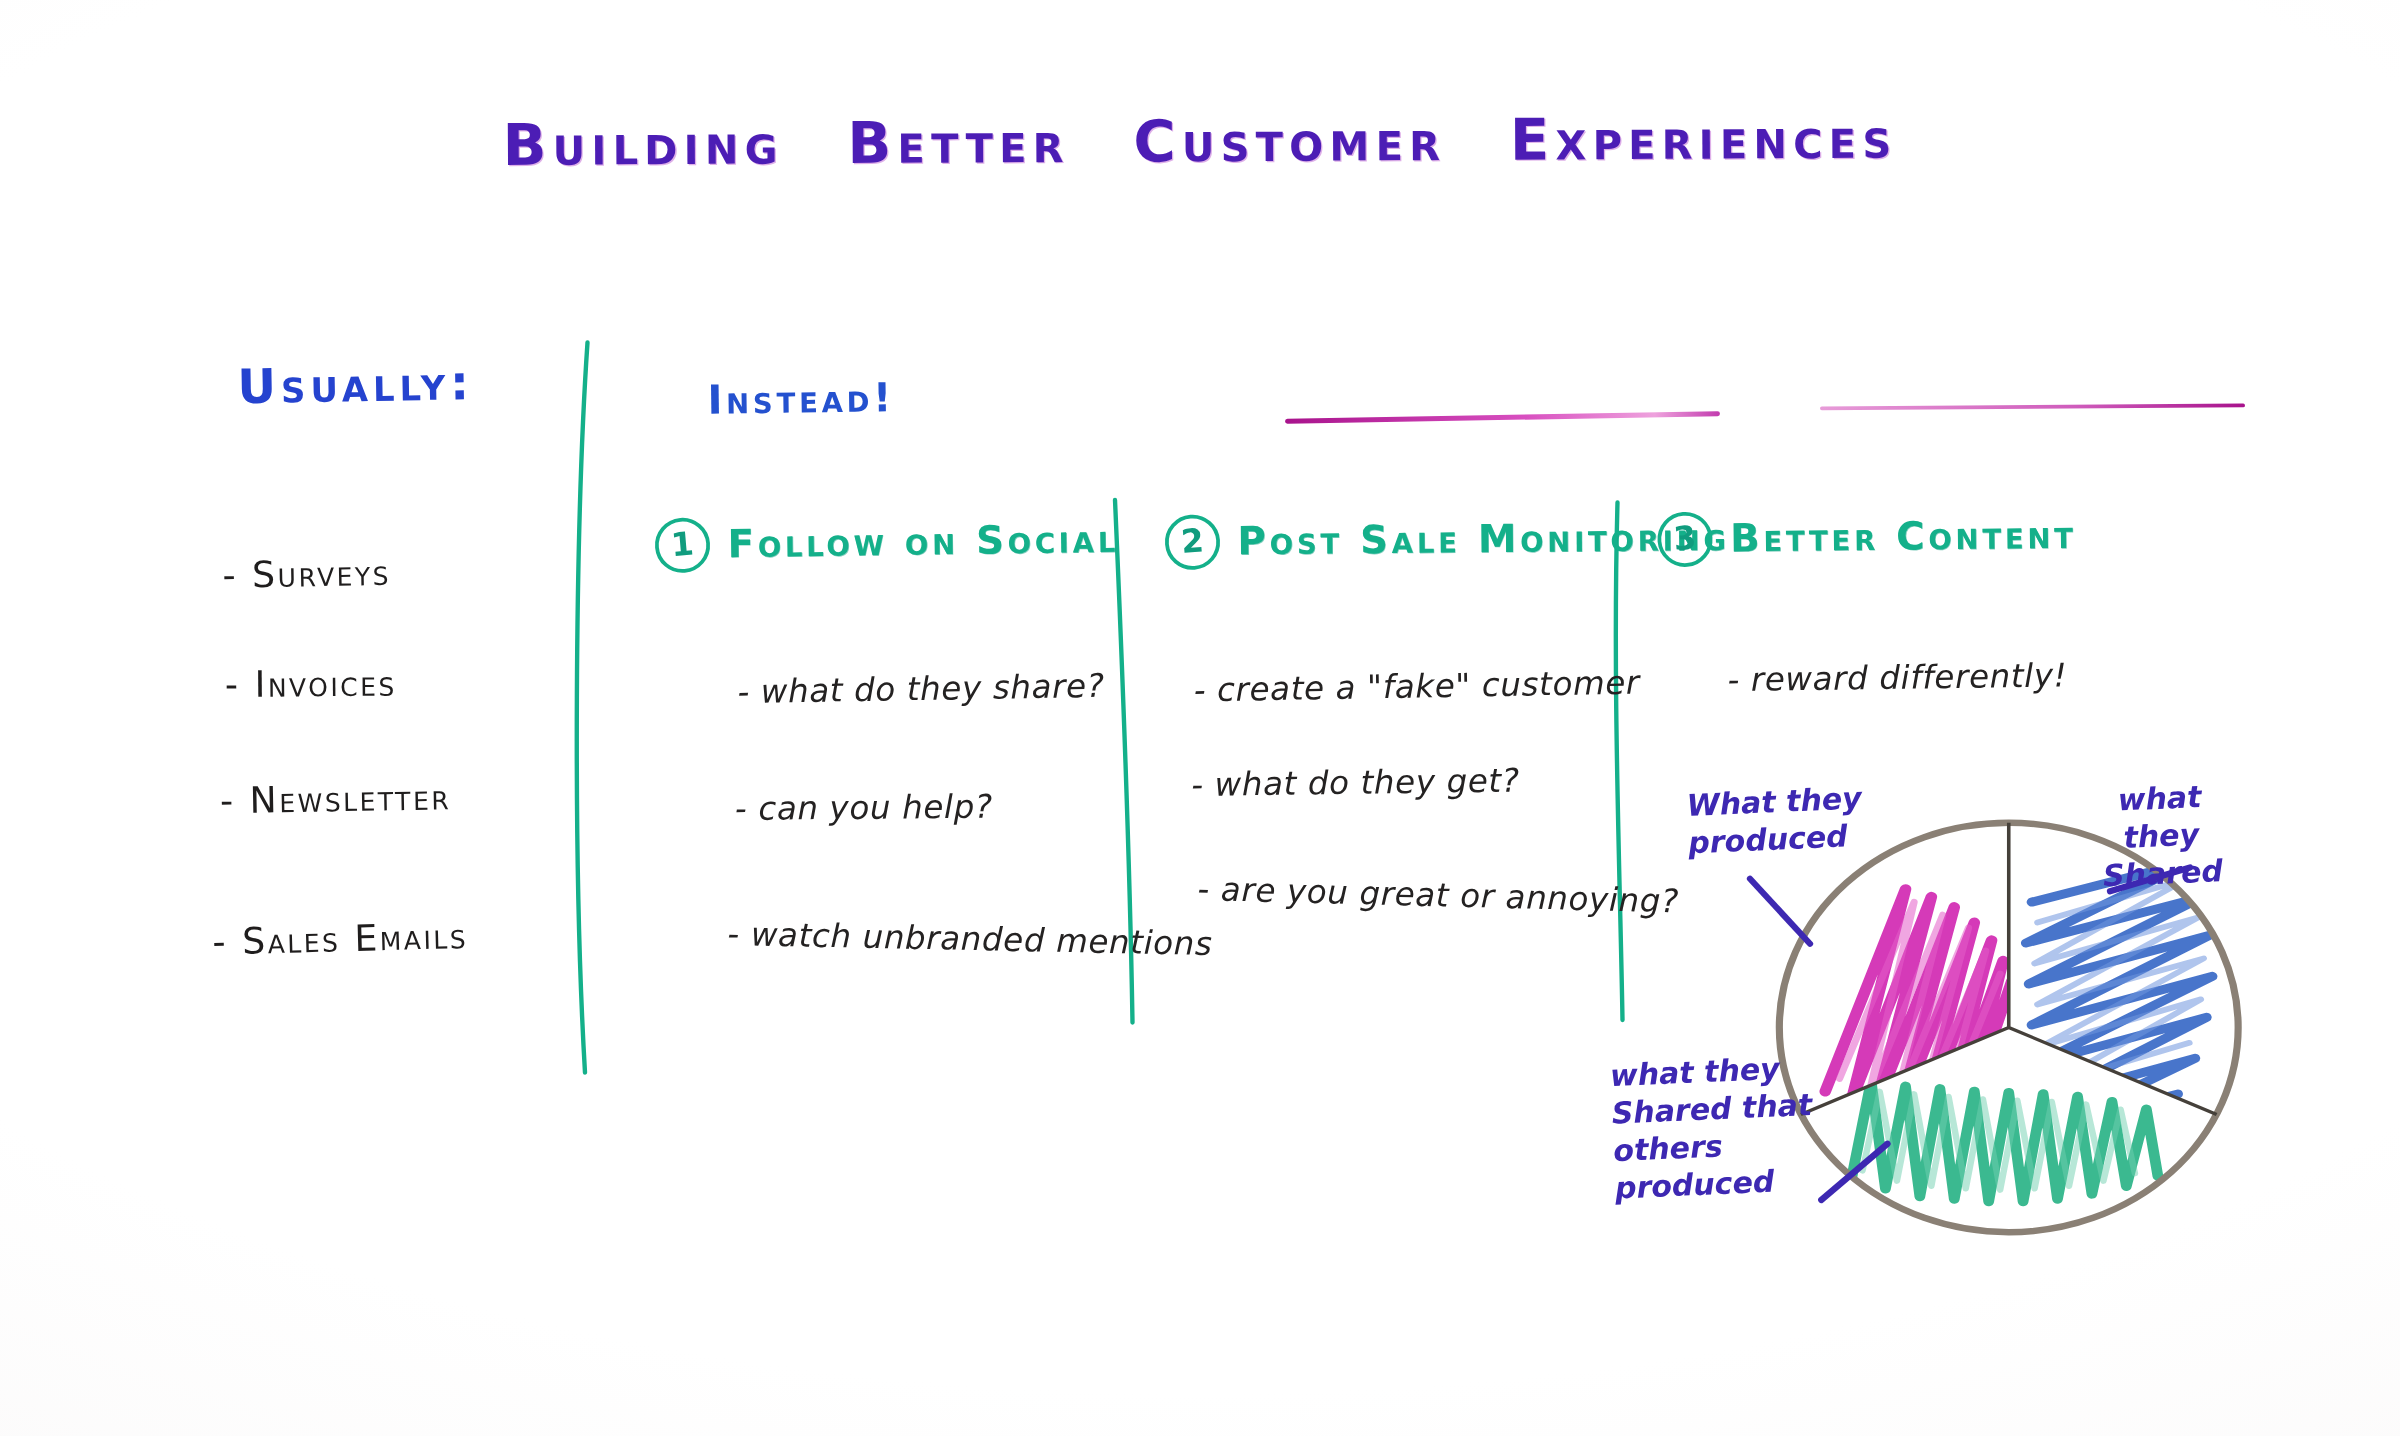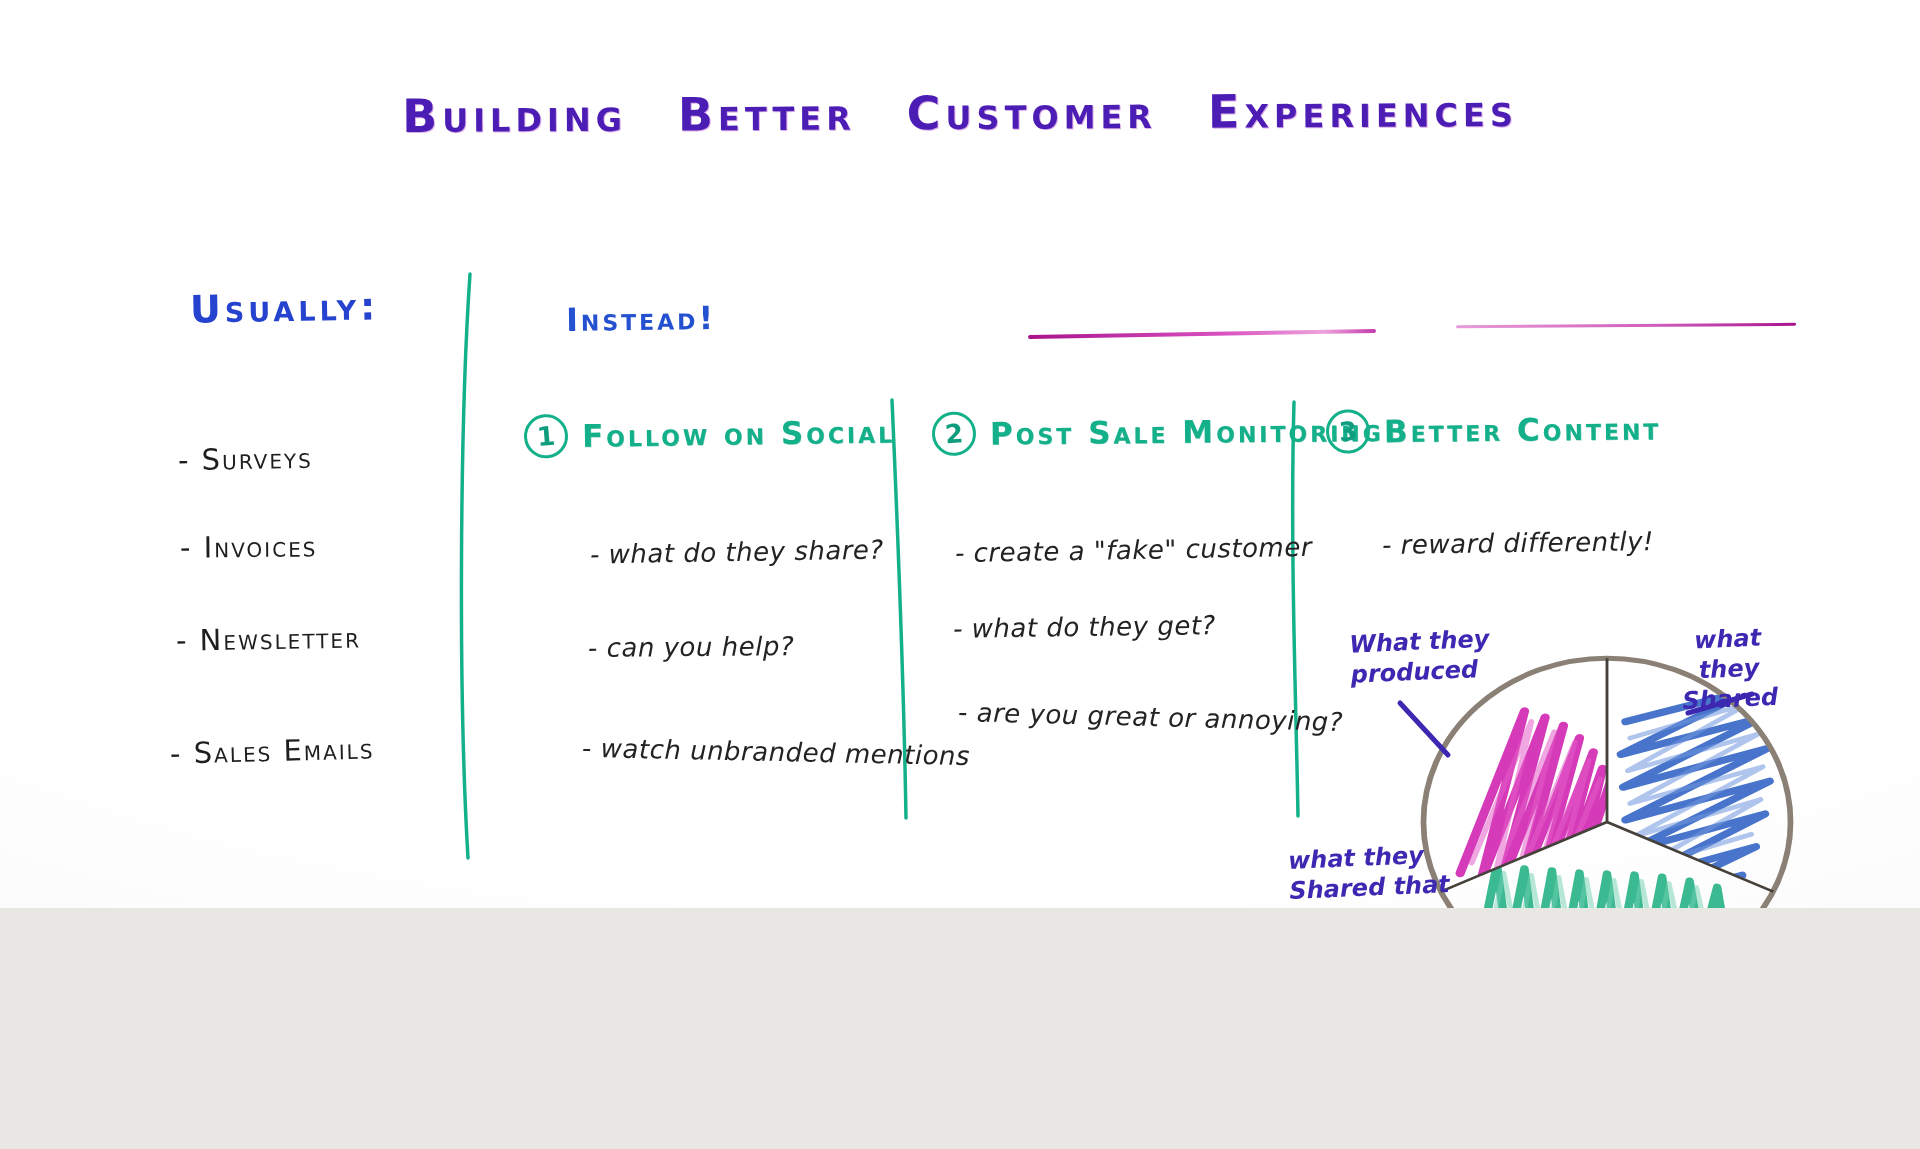--- a/index.html
+++ b/index.html
@@ -1,17 +1,17 @@
 <!DOCTYPE html>
 <html><head>
 <meta charset="utf-8">
 <style>
   html,body{margin:0;padding:0;background:#e9e7e4;}
   .board{
-    position:relative;width:1920px;height:908px;margin:0 auto;overflow:hidden;
+    position:relative;width:1920px;height:1149px;margin:0 auto;overflow:hidden;
     background:radial-gradient(ellipse 120% 100% at 50% 42%, #ffffff 55%, #fbfafa 78%, #f3f1ee 100%);
     font-family:"DejaVu Sans", sans-serif;
   }
   .title{
     position:absolute;top:86px;left:0;width:100%;text-align:center;
     font-variant:small-caps;font-weight:bold;font-size:46px;letter-spacing:5px;word-spacing:30px;
     color:#4c1db5;text-shadow:1px 1px 0 rgba(160,30,190,.35);transform:rotate(-.3deg);
   }
   .usually-heading{
     position:absolute;left:190px;top:286px;font-variant:small-caps;font-weight:bold;

